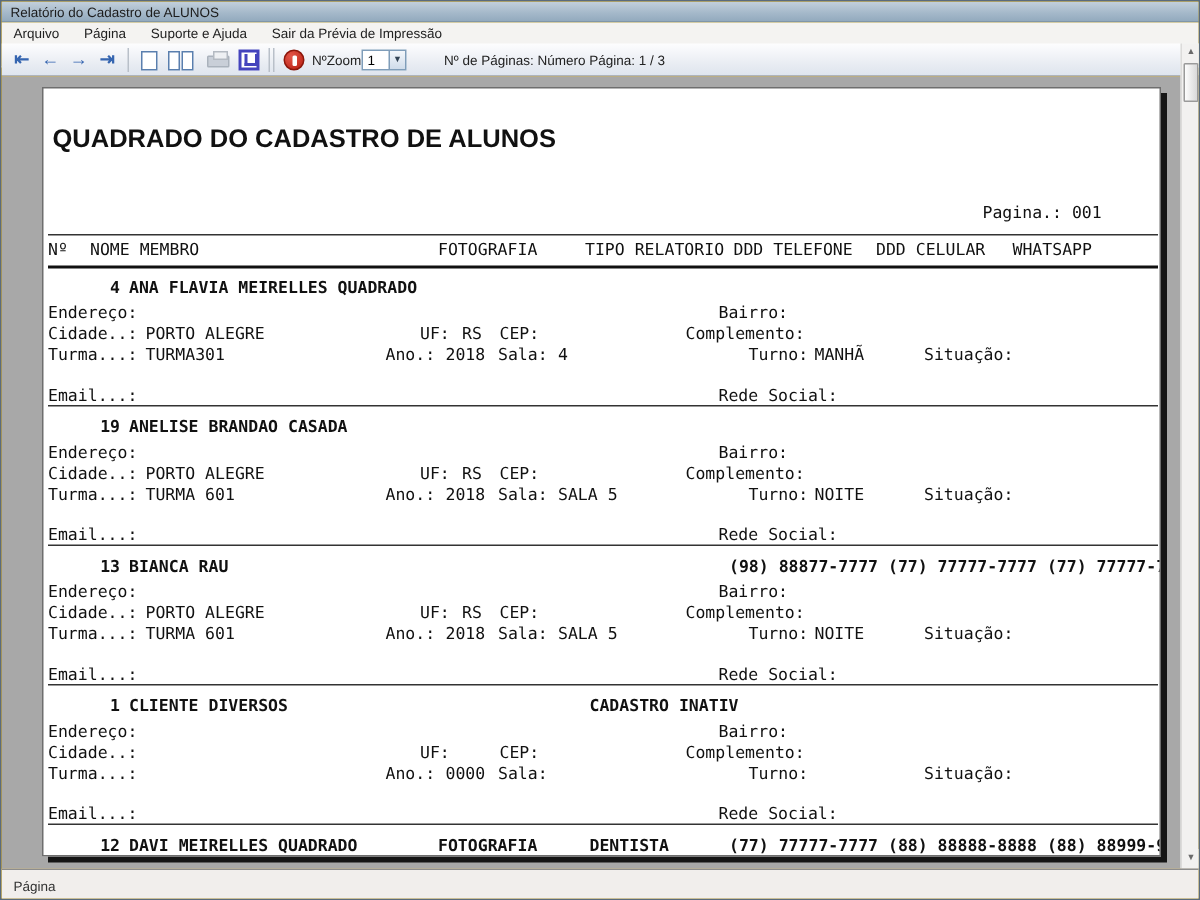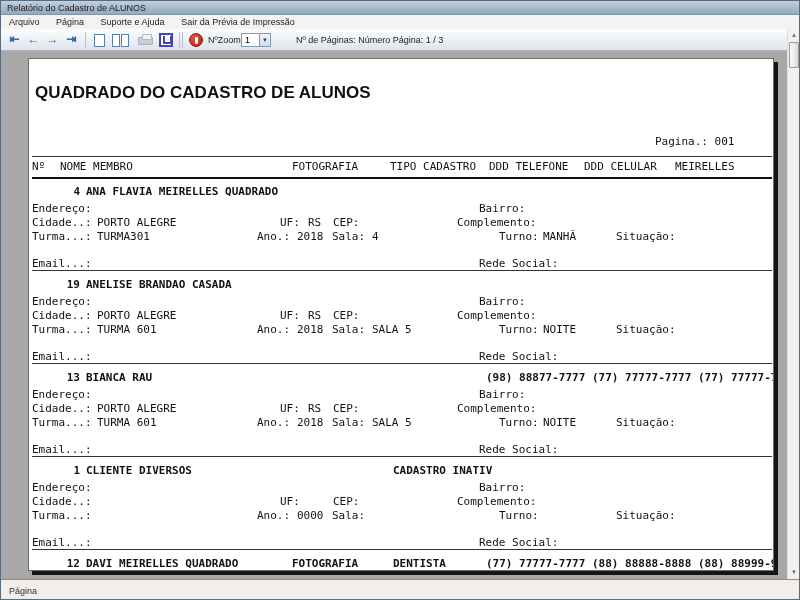--- a/index.html
+++ b/index.html
@@ -131,24 +131,24 @@
 
       <div class="rtitle">QUADRADO DO CADASTRO DE ALUNOS</div>
 
       <span class="f" style="left:626px; top:76px"><span>Pagina.:</span> <span>001</span></span>
 
       <div class="hline1"></div>
 
       <span class="f" style="left:3px;  top:101px">Nº</span>
       <span class="f" style="left:31px; top:101px">NOME MEMBRO</span>
       <span class="f" style="left:263px;top:101px">FOTOGRAFIA</span>
-      <span class="f" style="left:361px;top:101px">TIPO CADASTRO</span>
+      <span class="f" style="left:361px;top:101px">TIPO RELATORIO</span>
       <span class="f" style="left:460px;top:101px">DDD TELEFONE</span>
       <span class="f" style="left:555px;top:101px">DDD CELULAR</span>
-      <span class="f" style="left:646px;top:101px">MEIRELLES</span>
+      <span class="f" style="left:646px;top:101px">WHATSAPP</span>
 
       <div class="hline2"></div>
 
       <div class="rec sep" style="top:126px">
         <span class="f b c-num r0">4</span>
         <span class="f b c-name r0">ANA FLAVIA MEIRELLES QUADRADO</span>
         <span class="f b c-tel r0"><span></span> <span></span> <span></span></span>
         <span class="f c-lbl r1">Endereço:</span>
         <span class="f c-bai r1">Bairro:</span>
         <span class="f c-lbl r2">Cidade..:</span>

